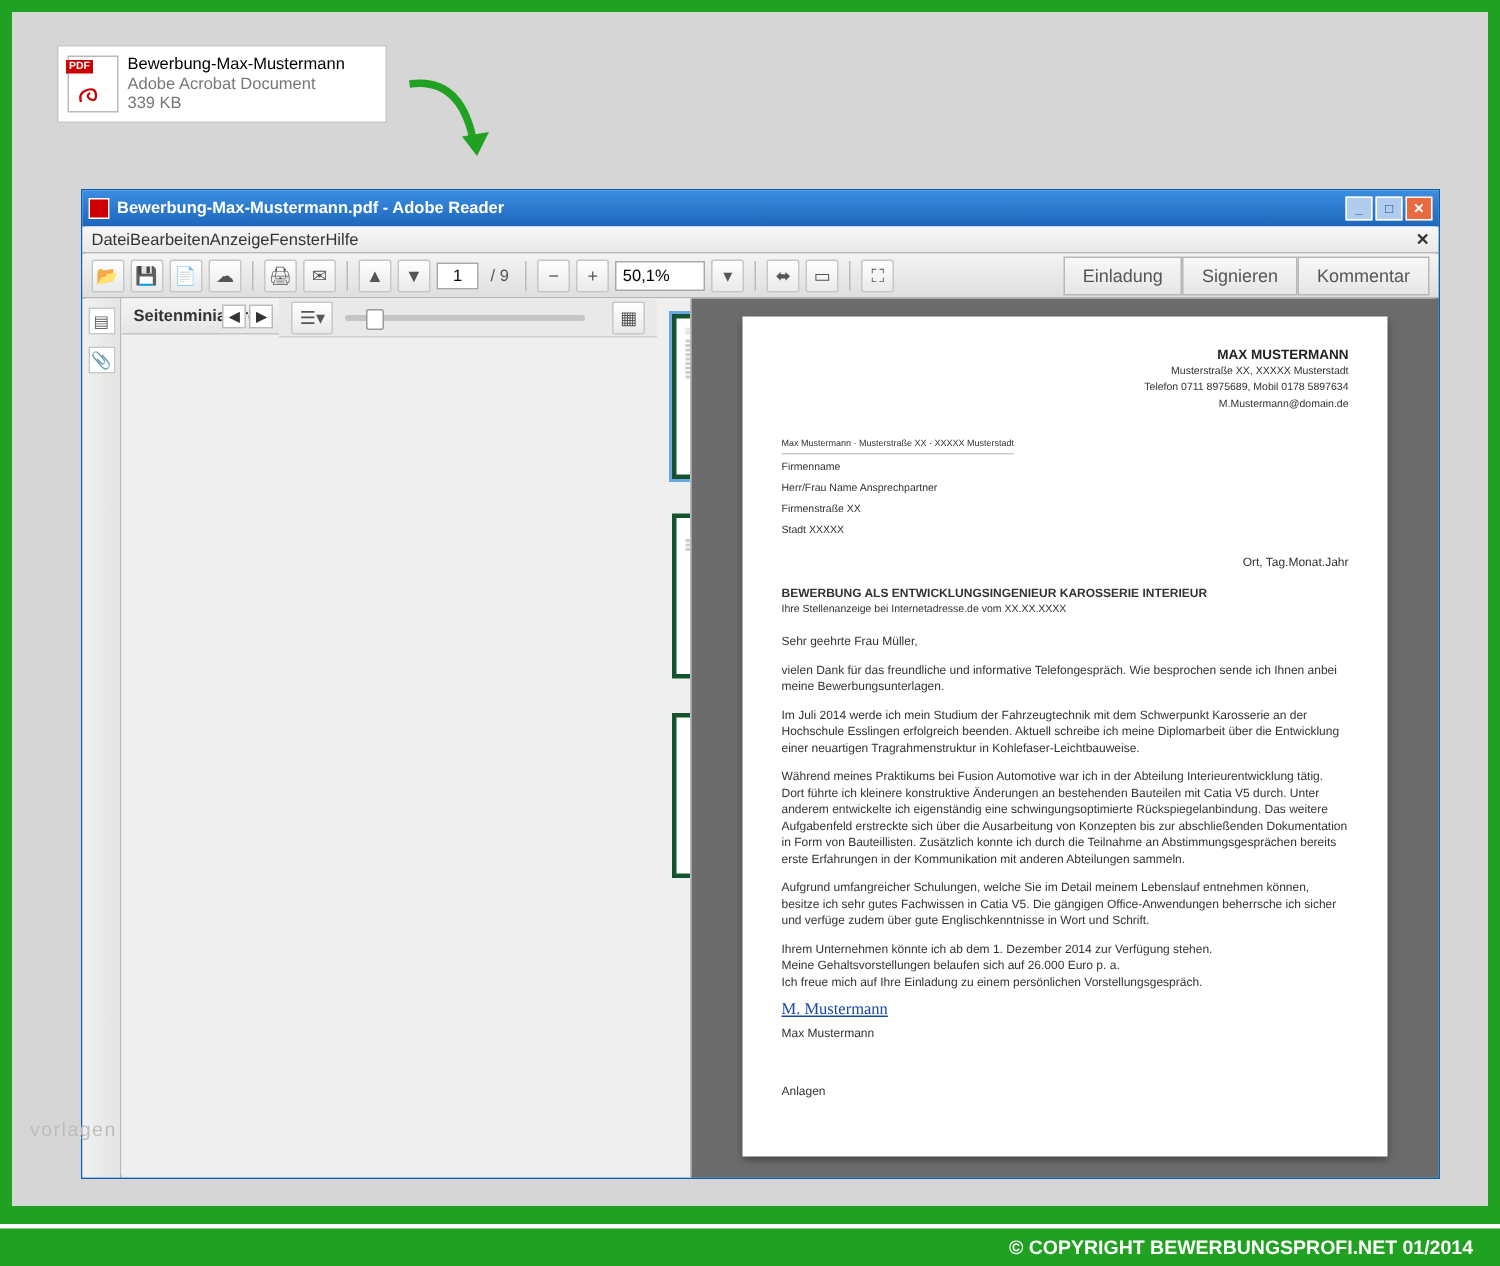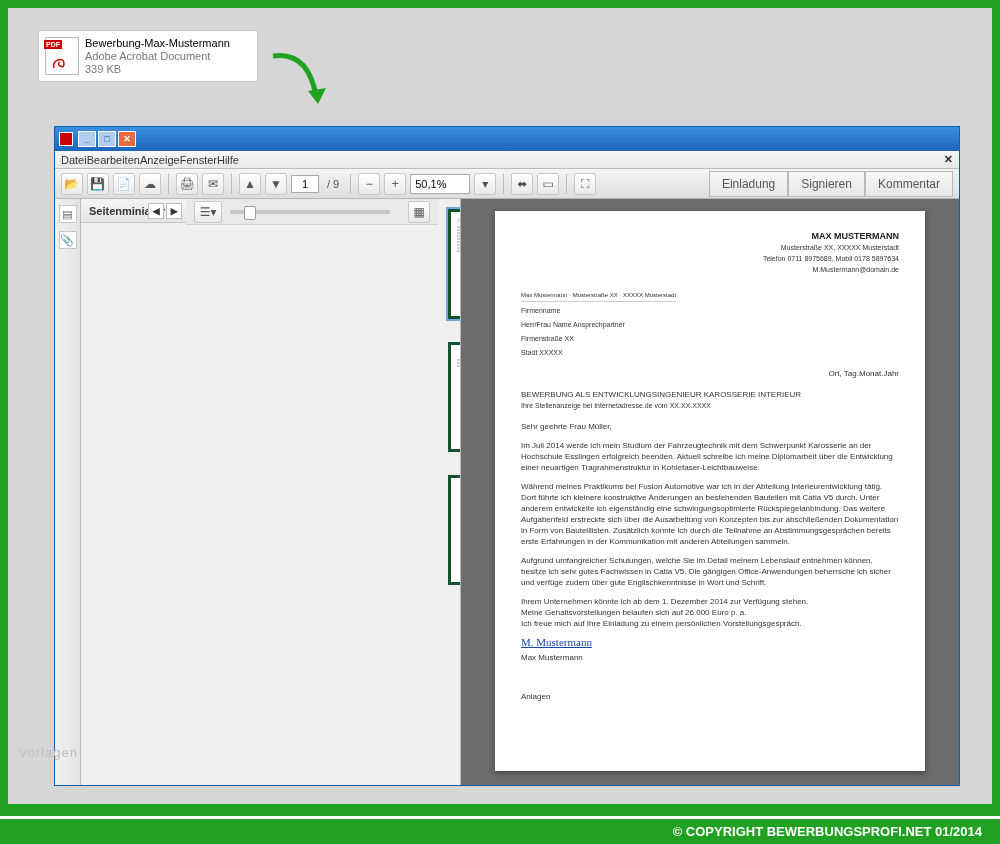--- a/index.html
+++ b/index.html
@@ -47,21 +47,21 @@
 .thumb-pg { width: 84px; height: 110px; background: #fff; border: 3px solid #14532d; padding: 6px; font-size: 5px; color: #777; line-height: 6px; overflow: hidden; position: relative; }
 .thumb-pg.sel { outline: 2px solid #6aa9e6; }
 .thumb-pg.zeug { display: flex; align-items: center; justify-content: center; font-size: 10px; color: #aaa; }
 .thumb-num { font-size: 10px; color: #444; }
 .viewer { flex: 1; background: #6c6c6c; overflow: auto; display: flex; align-items: flex-start; justify-content: center; padding: 12px 0; }
 .doc { width: 430px; min-height: 560px; background: #fff; box-shadow: 0 2px 6px rgba(0,0,0,0.4); padding: 20px 26px; font-size: 8px; color: #333; line-height: 11px; }
 .doc .hdr { text-align: right; margin-bottom: 14px; font-size: 7px; }
 .doc .hdr .name { font-weight: bold; font-size: 9px; color: #222; }
 .doc .addr { font-size: 7px; margin-bottom: 3px; }
 .doc .date { text-align: right; margin: 10px 0; }
-.doc .subj { font-weight: normal; font-size: 8px; margin-top: 4px; }
+.doc .subj { font-weight: bold; font-size: 8px; margin-top: 4px; }
 .doc .subj2 { font-size: 7px; margin-bottom: 10px; }
 .doc p { margin-bottom: 8px; }
 .doc .sig { font-family: cursive; color: #1846a3; font-size: 11px; margin: 4px 0; text-decoration: underline; }
 .watermark { position: absolute; left: 12px; bottom: 44px; color: #bdbdbd; font-size: 13px; letter-spacing: 1px; }
 .copyright { position: absolute; bottom: 0; left: 0; right: 0; height: 28px; background: #21a121; border-top: 3px solid #fff; color: #fff; font-size: 13px; font-weight: bold; display: flex; align-items: center; justify-content: flex-end; padding-right: 18px; }
 .mini-line { height: 2px; background: #ccc; margin: 1px 0; }
 .mini-line.short { width: 60%; }
 .mini-hdr { height: 5px; background: #e8e8e8; margin-bottom: 3px; }
 .mini-photo { position: absolute; top: 14px; right: 10px; width: 14px; height: 18px; background: linear-gradient(#e8c9a8,#c9976b); border: 1px solid #aaa; }
 </style>
@@ -83,20 +83,21 @@
   </div>
 
   <svg class="arrow" viewBox="0 0 70 70">
     <path d="M5 10 Q40 5 48 50" stroke="#21a121" stroke-width="5" fill="none"></path>
     <path d="M40 45 L50 58 L58 42 Z" fill="#21a121"></path>
   </svg>
 
   <div class="window">
     <div class="titlebar">
       <div class="app-icon"></div>
+      <div class="title-text">Bewerbung-Max-Mustermann.pdf - Adobe Reader</div>
       <div class="win-btns">
         <div class="win-btn win-min">_</div>
         <div class="win-btn win-max">□</div>
         <div class="win-btn win-close">✕</div>
       </div>
     </div>
 
     <div class="menubar">
       <span>Datei</span>
       <span>Bearbeiten</span>
@@ -233,20 +234,21 @@
           </div>
           <div class="addr" style="font-size:6px;border-bottom:0.5px solid #ccc;display:inline-block">Max Mustermann · Musterstraße XX · XXXXX Musterstadt</div>
           <div class="addr">Firmenname</div>
           <div class="addr">Herr/Frau Name Ansprechpartner</div>
           <div class="addr">Firmenstraße XX</div>
           <div class="addr">Stadt XXXXX</div>
           <div class="date">Ort, Tag.Monat.Jahr</div>
           <div class="subj">BEWERBUNG ALS ENTWICKLUNGSINGENIEUR KAROSSERIE INTERIEUR</div>
           <div class="subj2">Ihre Stellenanzeige bei Internetadresse.de vom XX.XX.XXXX</div>
           <p>Sehr geehrte Frau Müller,</p>
+          <p>vielen Dank für das freundliche und informative Telefongespräch. Wie besprochen sende ich Ihnen anbei meine Bewerbungsunterlagen.</p>
           <p>Im Juli 2014 werde ich mein Studium der Fahrzeugtechnik mit dem Schwerpunkt Karosserie an der Hochschule Esslingen erfolgreich beenden. Aktuell schreibe ich meine Diplomarbeit über die Entwicklung einer neuartigen Tragrahmenstruktur in Kohlefaser-Leichtbauweise.</p>
           <p>Während meines Praktikums bei Fusion Automotive war ich in der Abteilung Interieurentwicklung tätig. Dort führte ich kleinere konstruktive Änderungen an bestehenden Bauteilen mit Catia V5 durch. Unter anderem entwickelte ich eigenständig eine schwingungsoptimierte Rückspiegelanbindung. Das weitere Aufgabenfeld erstreckte sich über die Ausarbeitung von Konzepten bis zur abschließenden Dokumentation in Form von Bauteillisten. Zusätzlich konnte ich durch die Teilnahme an Abstimmungsgesprächen bereits erste Erfahrungen in der Kommunikation mit anderen Abteilungen sammeln.</p>
           <p>Aufgrund umfangreicher Schulungen, welche Sie im Detail meinem Lebenslauf entnehmen können, besitze ich sehr gutes Fachwissen in Catia V5. Die gängigen Office-Anwendungen beherrsche ich sicher und verfüge zudem über gute Englischkenntnisse in Wort und Schrift.</p>
           <p style="margin-bottom:0">Ihrem Unternehmen könnte ich ab dem 1. Dezember 2014 zur Verfügung stehen.</p>
           <p style="margin-bottom:0">Meine Gehaltsvorstellungen belaufen sich auf 26.000 Euro p. a.</p>
           <p>Ich freue mich auf Ihre Einladung zu einem persönlichen Vorstellungsgespräch.</p>
           <div class="sig">M. Mustermann</div>
           <p>Max Mustermann</p>
           <p style="margin-top:28px">Anlagen</p>
         </div>

